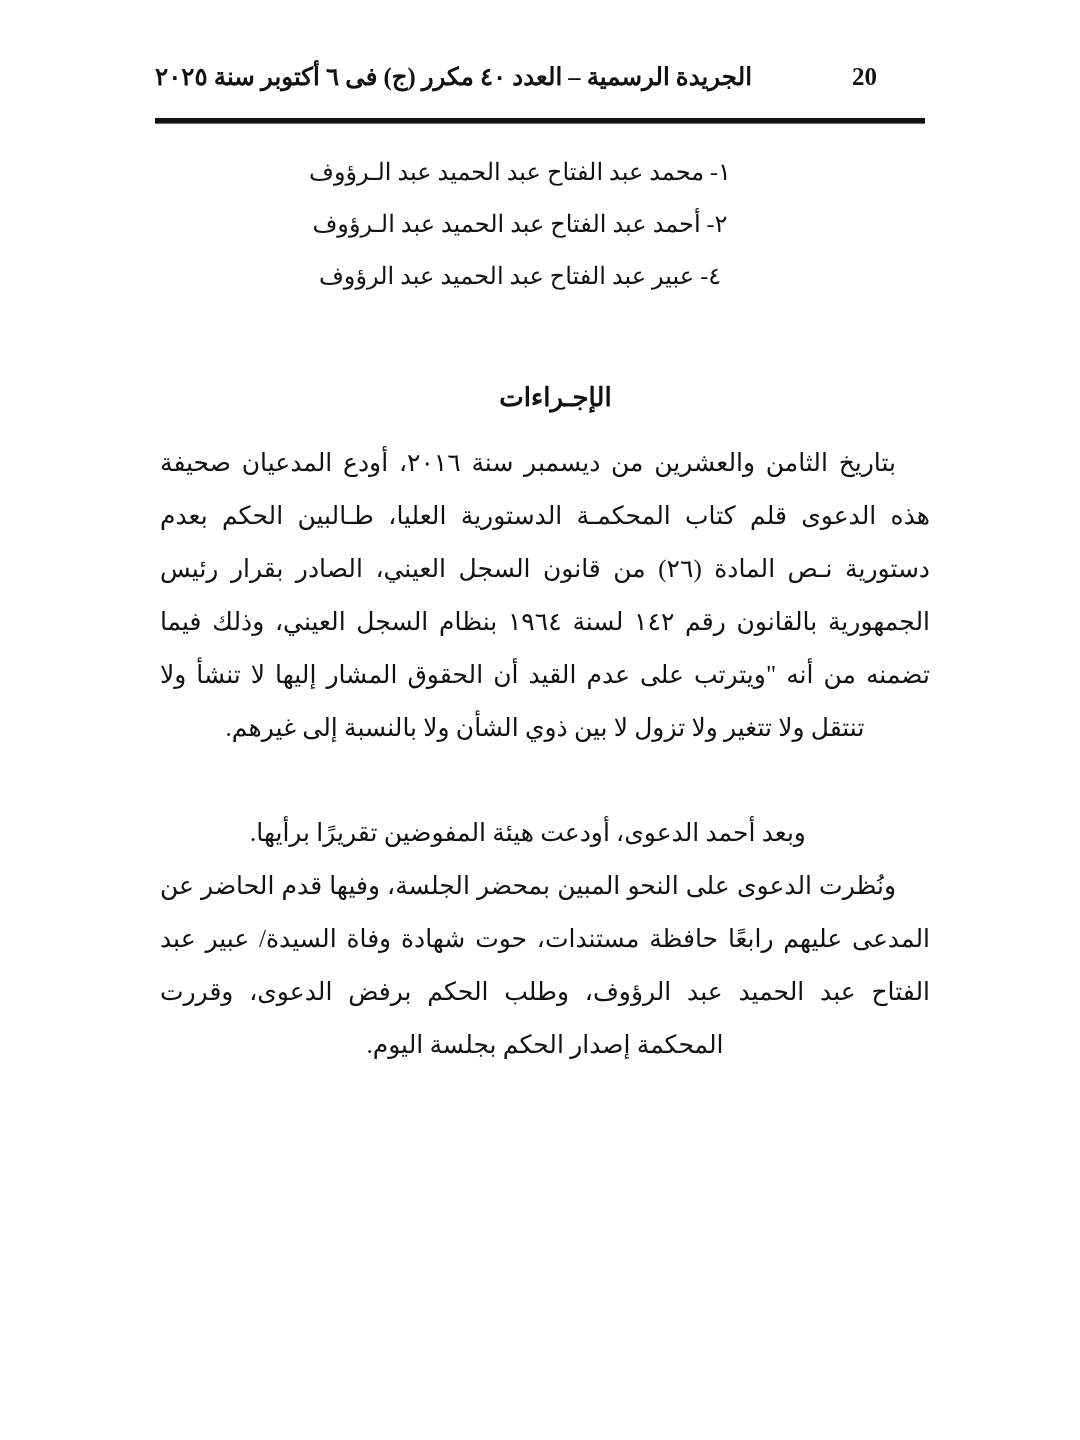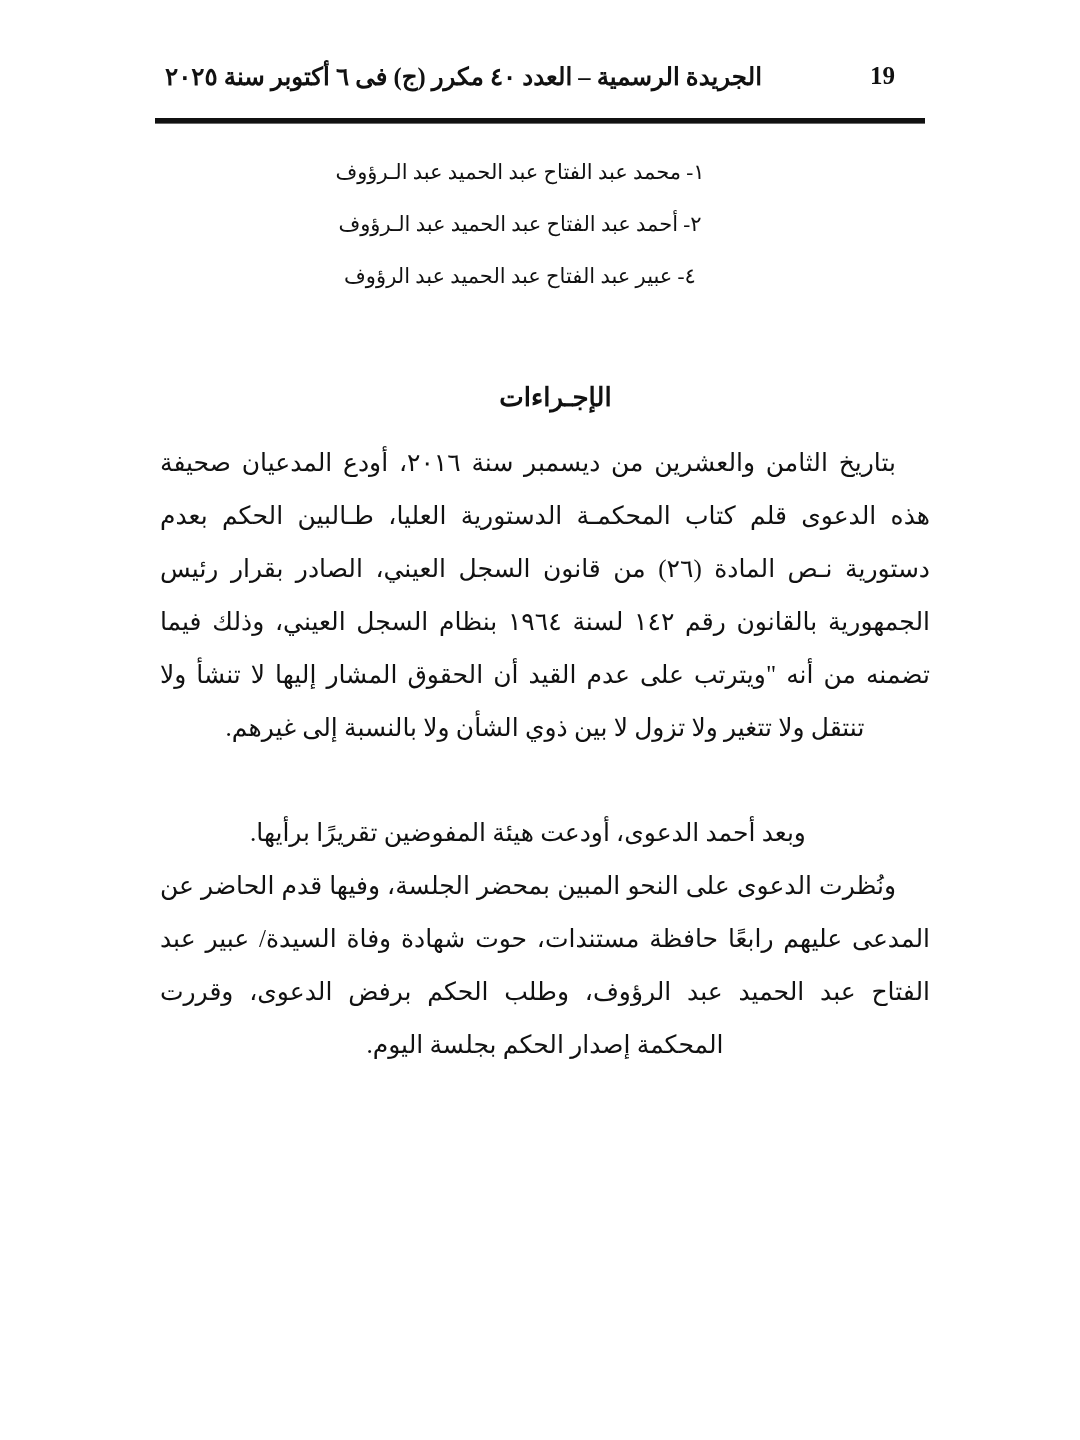--- a/index.html
+++ b/index.html
@@ -19,27 +19,27 @@
   .page {
     position: absolute;
     inset: 0;
     background: #ffffff;
   }
 
   
   .running-header {
     position: absolute;
     top: 62px;
-    left: 165px;
+    left: 155px;
     right: 155px;
     display: flex;
     flex-direction: row-reverse;
-    align-items: flex-start;
+    align-items: center;
     justify-content: flex-start;
-    gap: 8px;
+    gap: 0;
   }
   .header-title {
     font-size: 24.5px;
     font-weight: 700;
     letter-spacing: 0.2px;
     white-space: nowrap;
     direction: rtl;
     flex: 0 0 auto;
     margin-right: 100px;
   }
@@ -63,21 +63,21 @@
 
   
   .party-list {
     position: absolute;
     top: 146px;
     left: 155px;
     right: 155px;
     direction: rtl;
   }
   .party-item {
-    font-size: 21px;
+    font-size: 24px;
     line-height: 52px;
     text-align: center;
     white-space: nowrap;
     letter-spacing: 0.1px;
     padding-right: 40px;
   }
 
   
   .section-heading {
     position: absolute;
@@ -119,21 +119,21 @@
     height: 52px;
   }
 </style>
 </head>
 <body>
 
 <div class="page">
 
   <div class="running-header">
     <span class="header-title">الجريدة الرسمية – العدد ٤٠ مكرر (ج) فى ٦ أكتوبر سنة ٢٠٢٥</span>
-    <span class="header-pageno">19</span>
+    <span class="header-pageno">20</span>
   </div>
 
   <div class="header-rule"></div>
 
   <div class="party-list">
     <div class="party-item">١- محمد عبد الفتاح عبد الحميد عبد الـرؤوف</div>
     <div class="party-item">٢- أحمد عبد الفتاح عبد الحميد عبد الـرؤوف</div>
     <div class="party-item">٤- عبير عبد الفتاح عبد الحميد عبد الرؤوف</div>
   </div>
 

